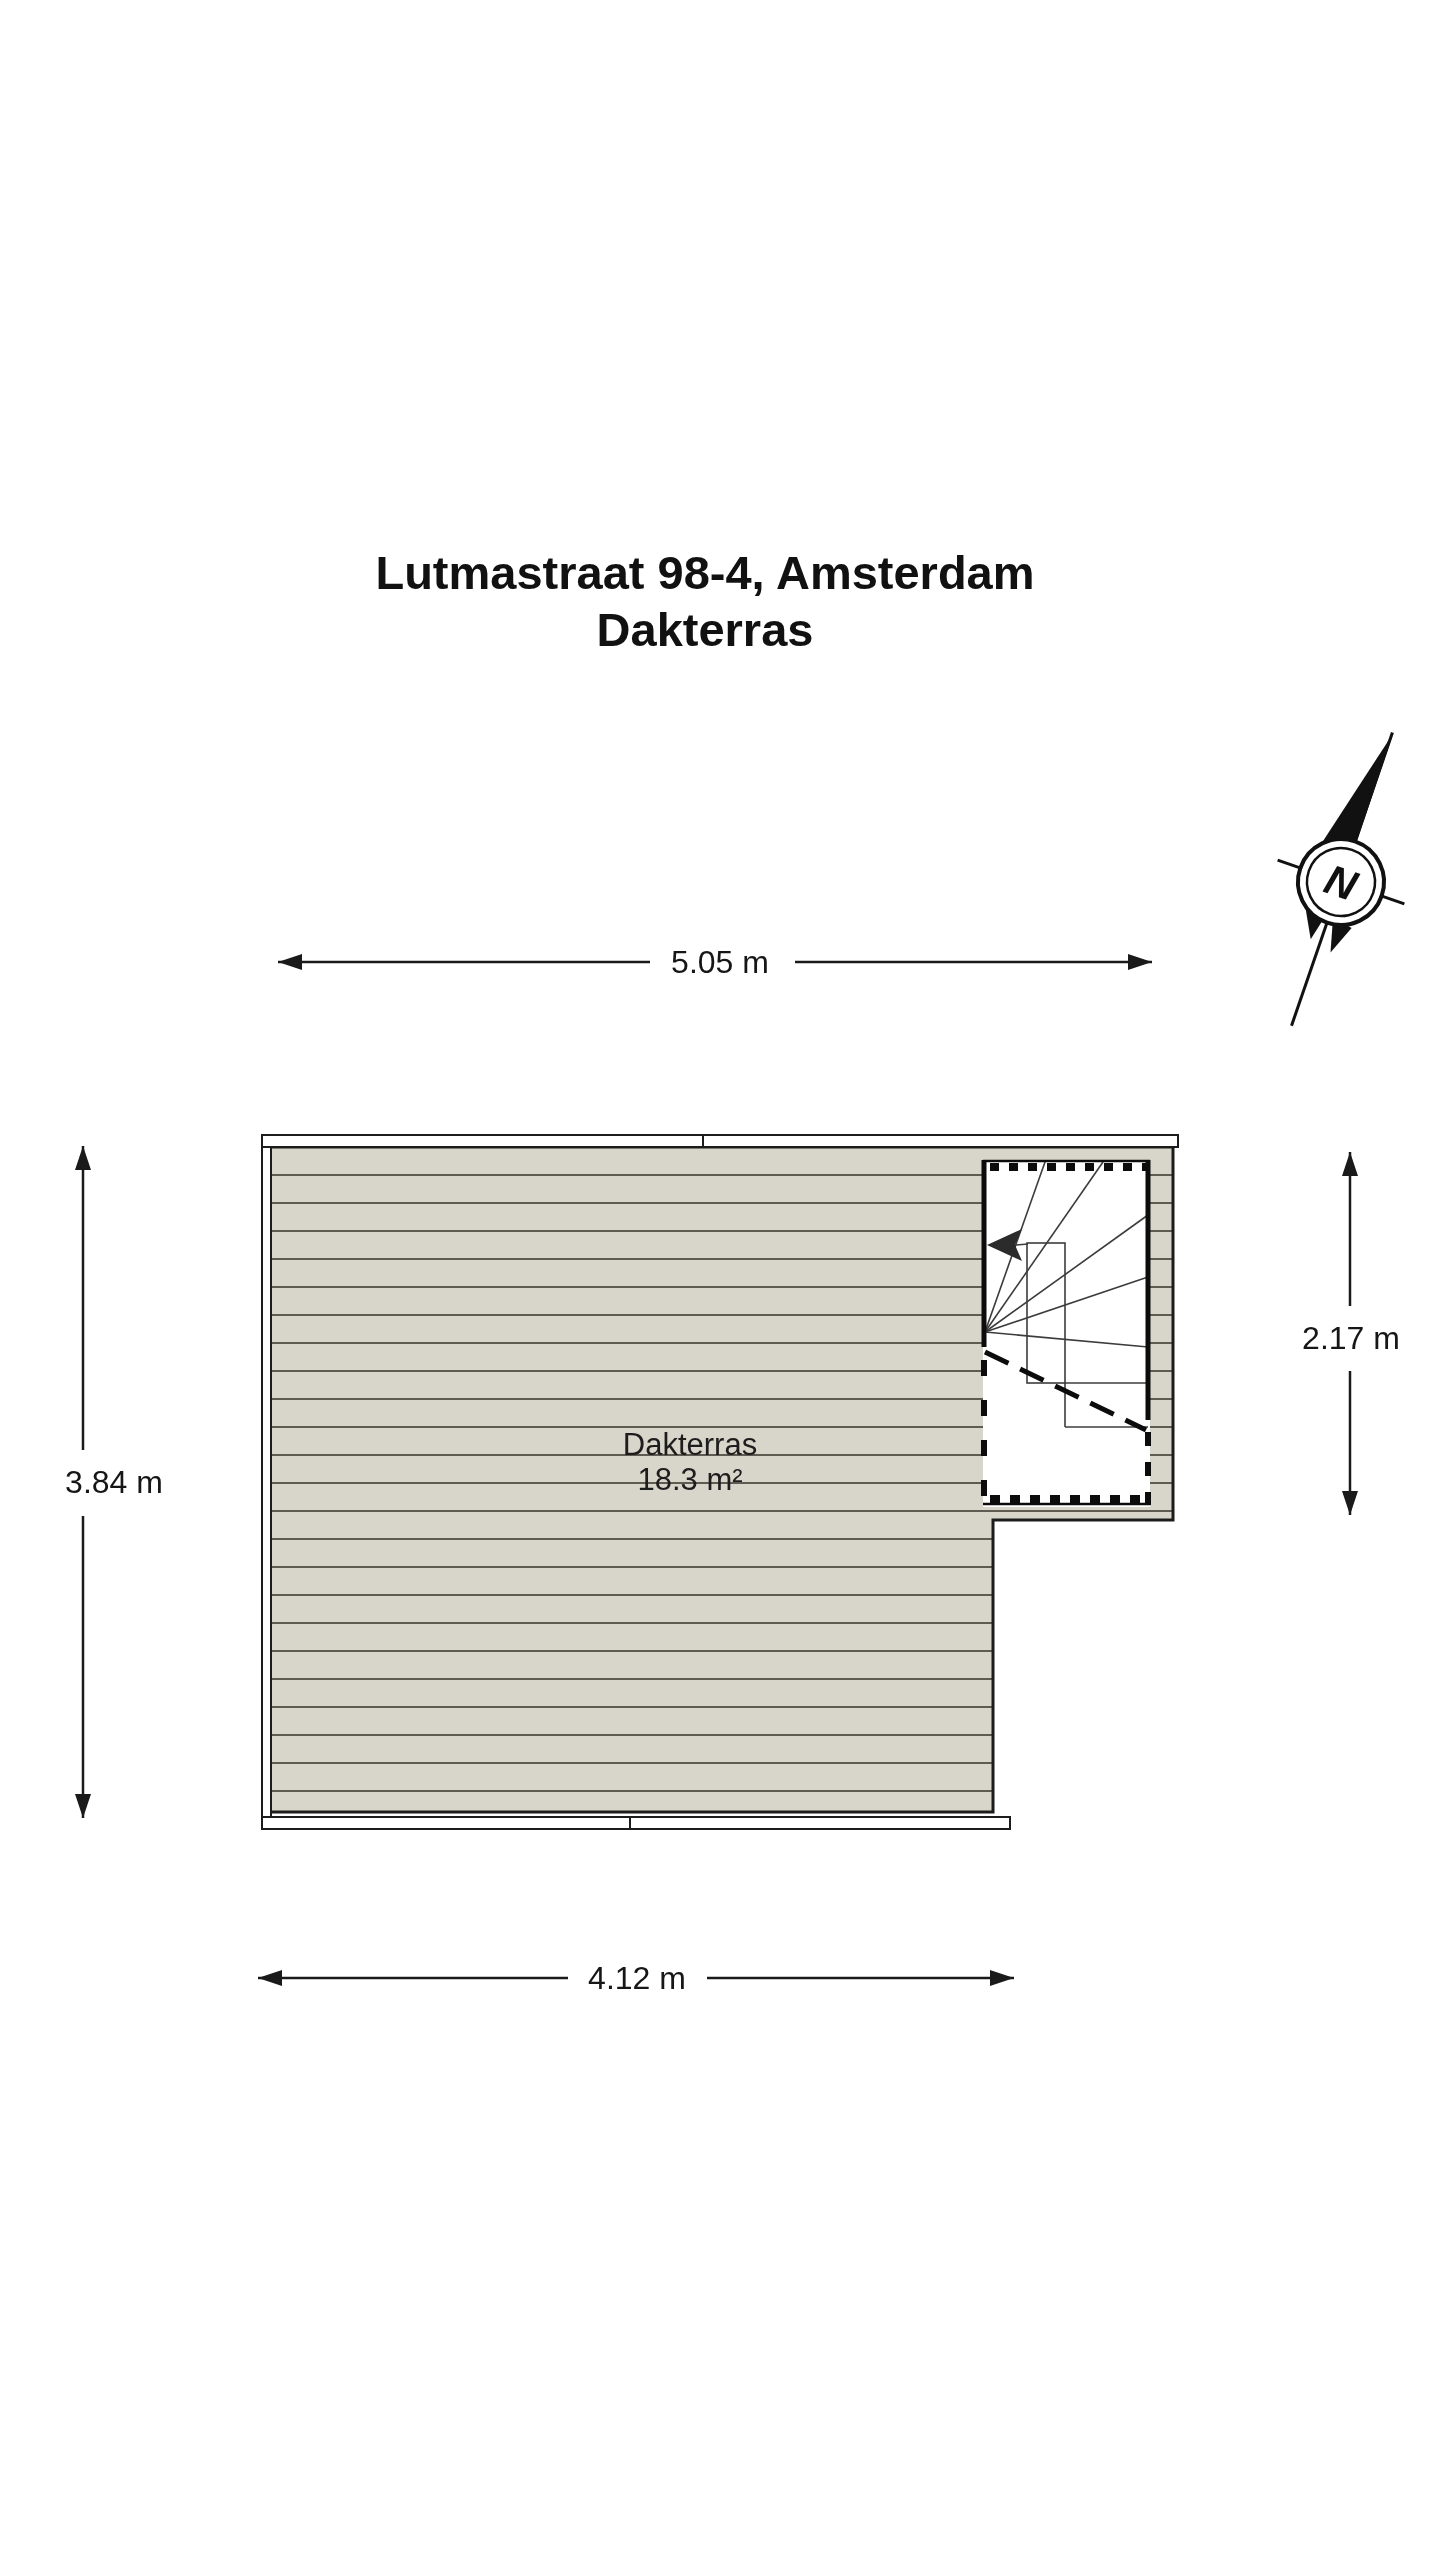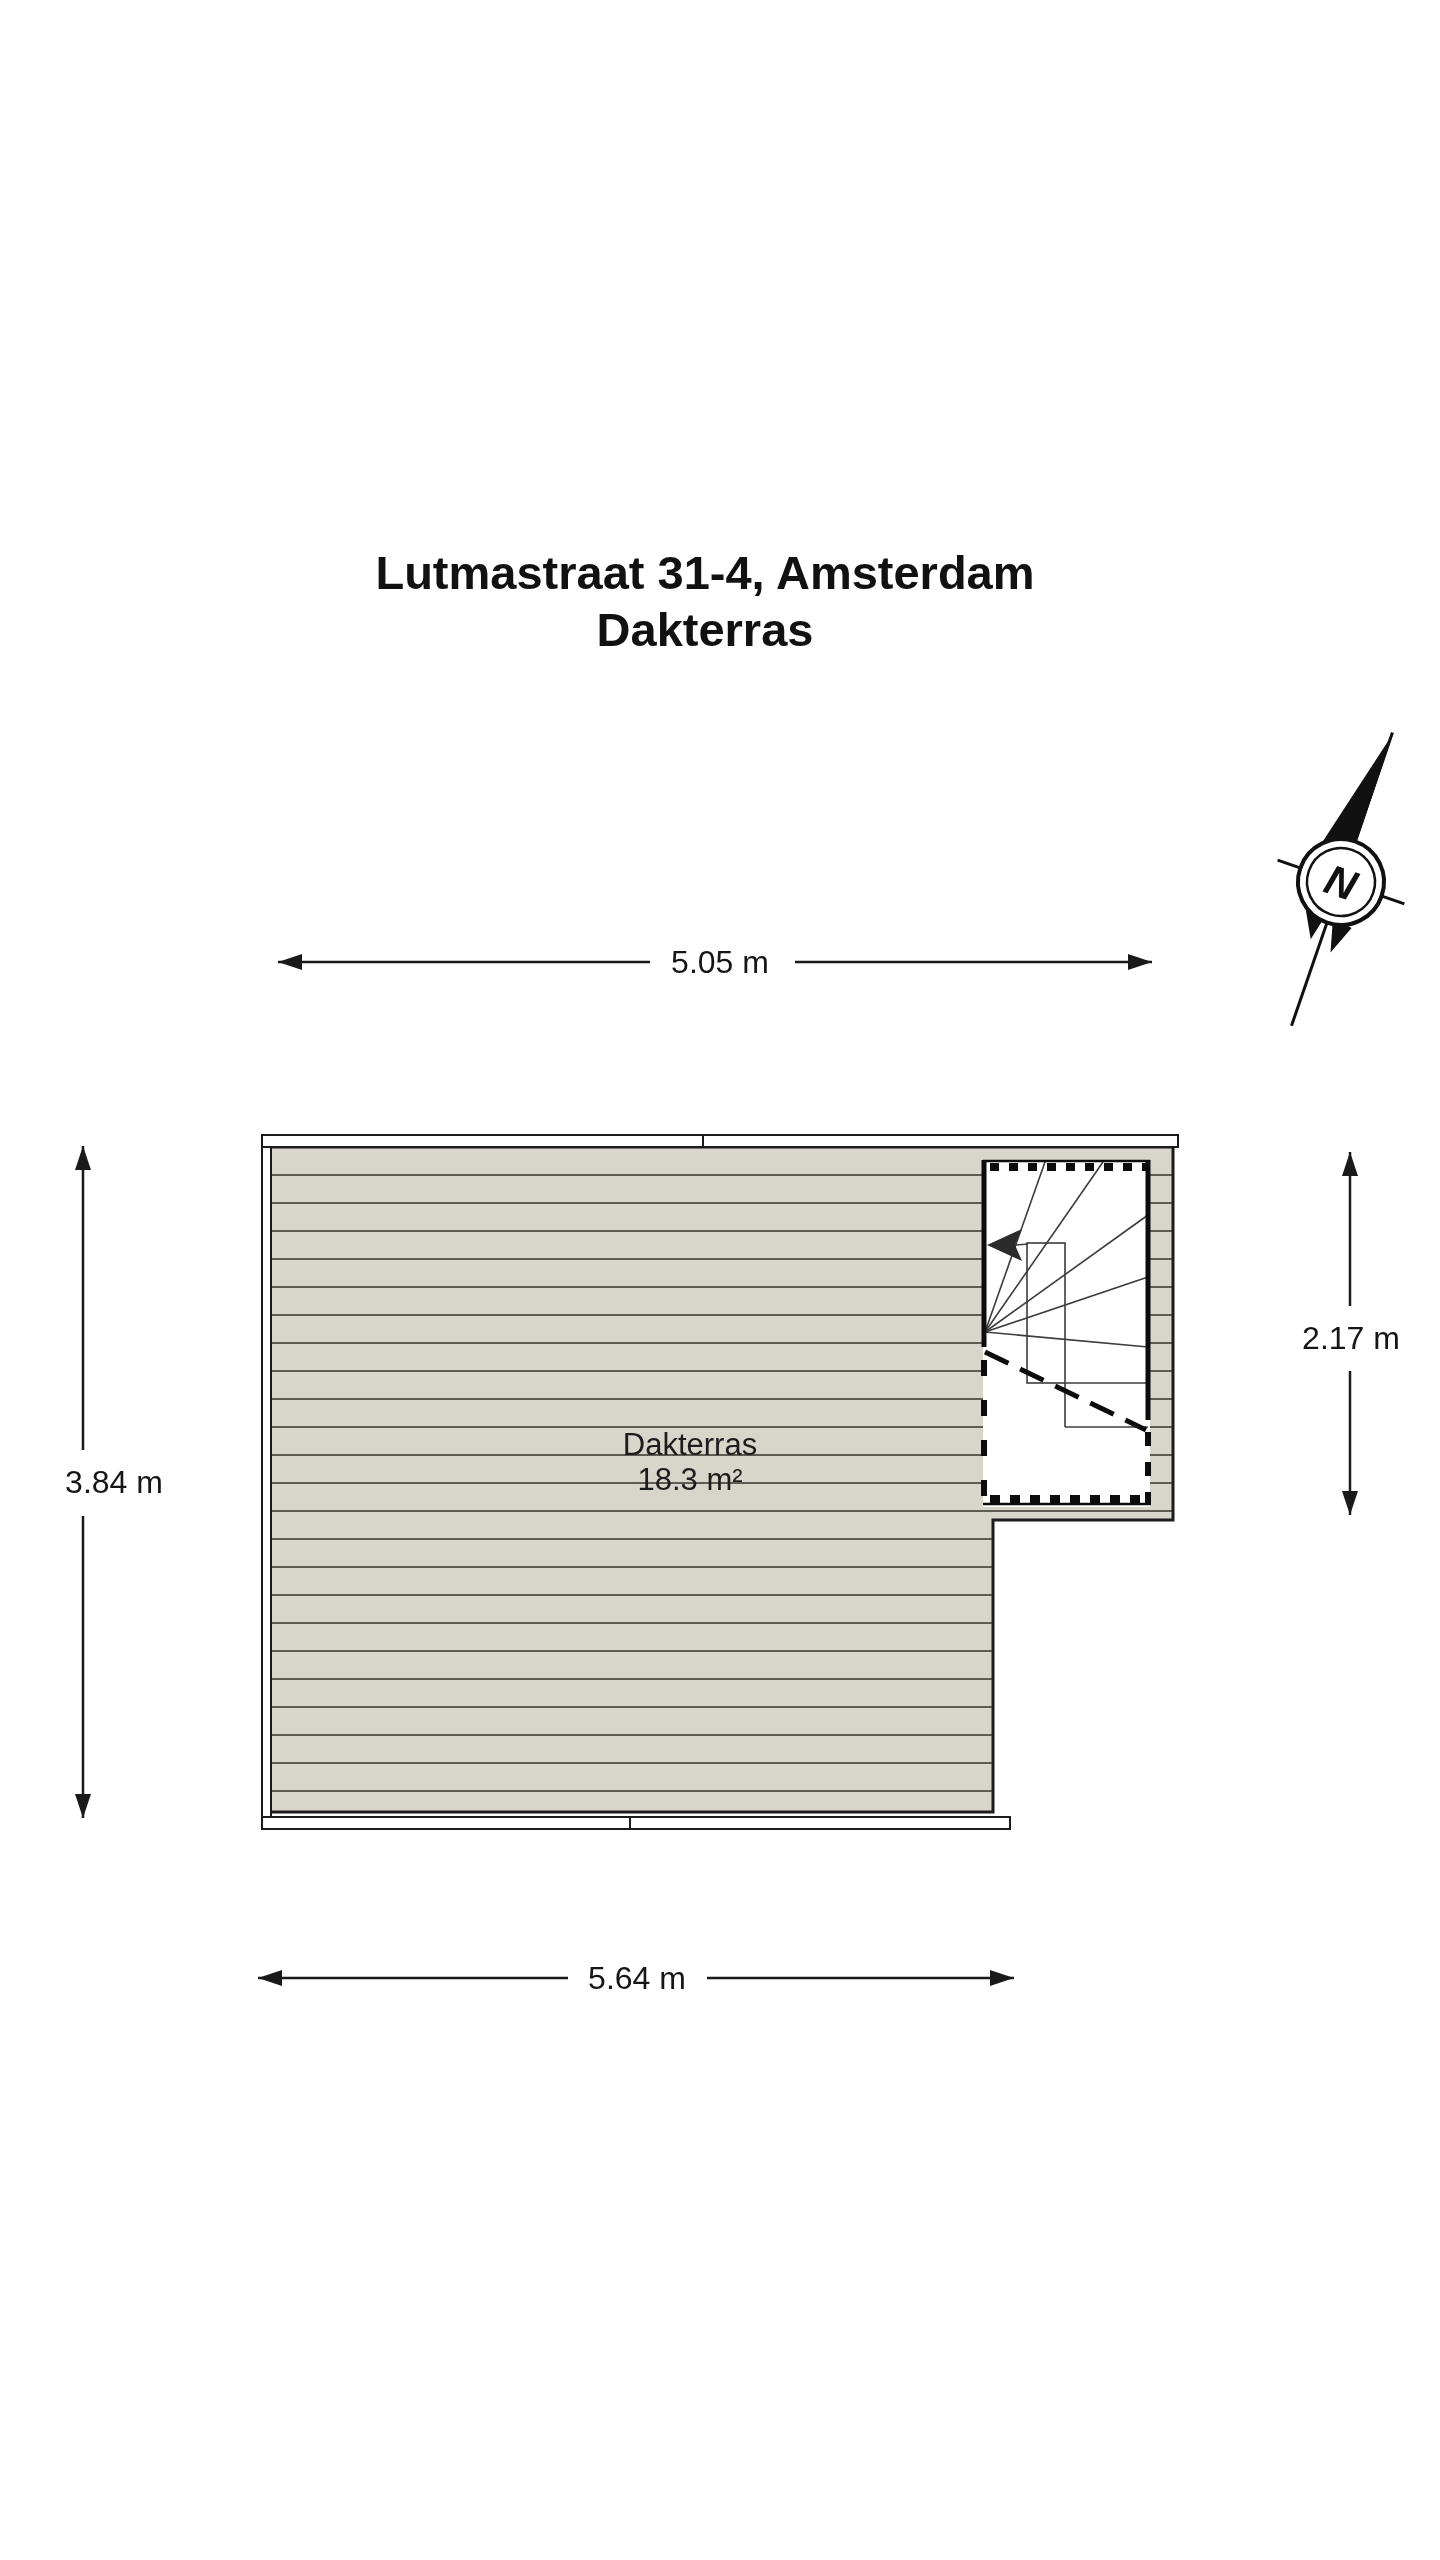--- a/index.html
+++ b/index.html
@@ -54,21 +54,21 @@
   .compass-ring-inner{fill:none;stroke:#111;stroke-width:2.5;}
   .compass-tick{stroke:#111;stroke-width:3;}
   .compass-n{font-family:"Liberation Sans",sans-serif;font-style:italic;font-weight:bold;font-size:42px;fill:#111;text-anchor:middle;}
 </style>
 </head>
 <body>
 
 <div class="page">
 
   <div class="plan-title">
-    <div>Lutmastraat 31-4, Amsterdam</div>
+    <div>Lutmastraat 98-4, Amsterdam</div>
     <div>Dakterras</div>
   </div>
 
   <svg class="plan-svg" viewBox="0 0 1440 2560">
     <defs>
       <pattern id="planks" width="12" height="28" patternUnits="userSpaceOnUse">
         <rect width="12" height="28" style="fill:var(--deck-fill,#d8d5ca)"></rect>
         <rect y="26" width="12" height="2" style="fill:var(--plank-line,#5d5b52)"></rect>
       </pattern>
     </defs>
@@ -152,20 +152,20 @@
       <circle class="compass-ring-inner" cx="0" cy="0" r="34"></circle>
       <line class="compass-tick" x1="-67" y1="0" x2="-41" y2="0"></line>
       <line class="compass-tick" x1="41" y1="0" x2="67" y2="0"></line>
       <text class="compass-n" x="0" y="15">N</text>
     </g>
   </svg>
 
   <div class="dim-label" style="left:615px;top:941px;width:210px;">5.05 m</div>
   <div class="dim-label" style="left:0px;top:1461px;width:166px;margin-left:31px;">3.84 m</div>
   <div class="dim-label" style="left:1251px;top:1317px;width:200px;">2.17 m</div>
-  <div class="dim-label" style="left:532px;top:1957px;width:210px;">5.64 m</div>
+  <div class="dim-label" style="left:532px;top:1957px;width:210px;">4.12 m</div>
 
   <div class="room-label">
     <div>Dakterras</div>
     <div>18.3 m²</div>
   </div>
 
 </div>
 
 </body></html>

